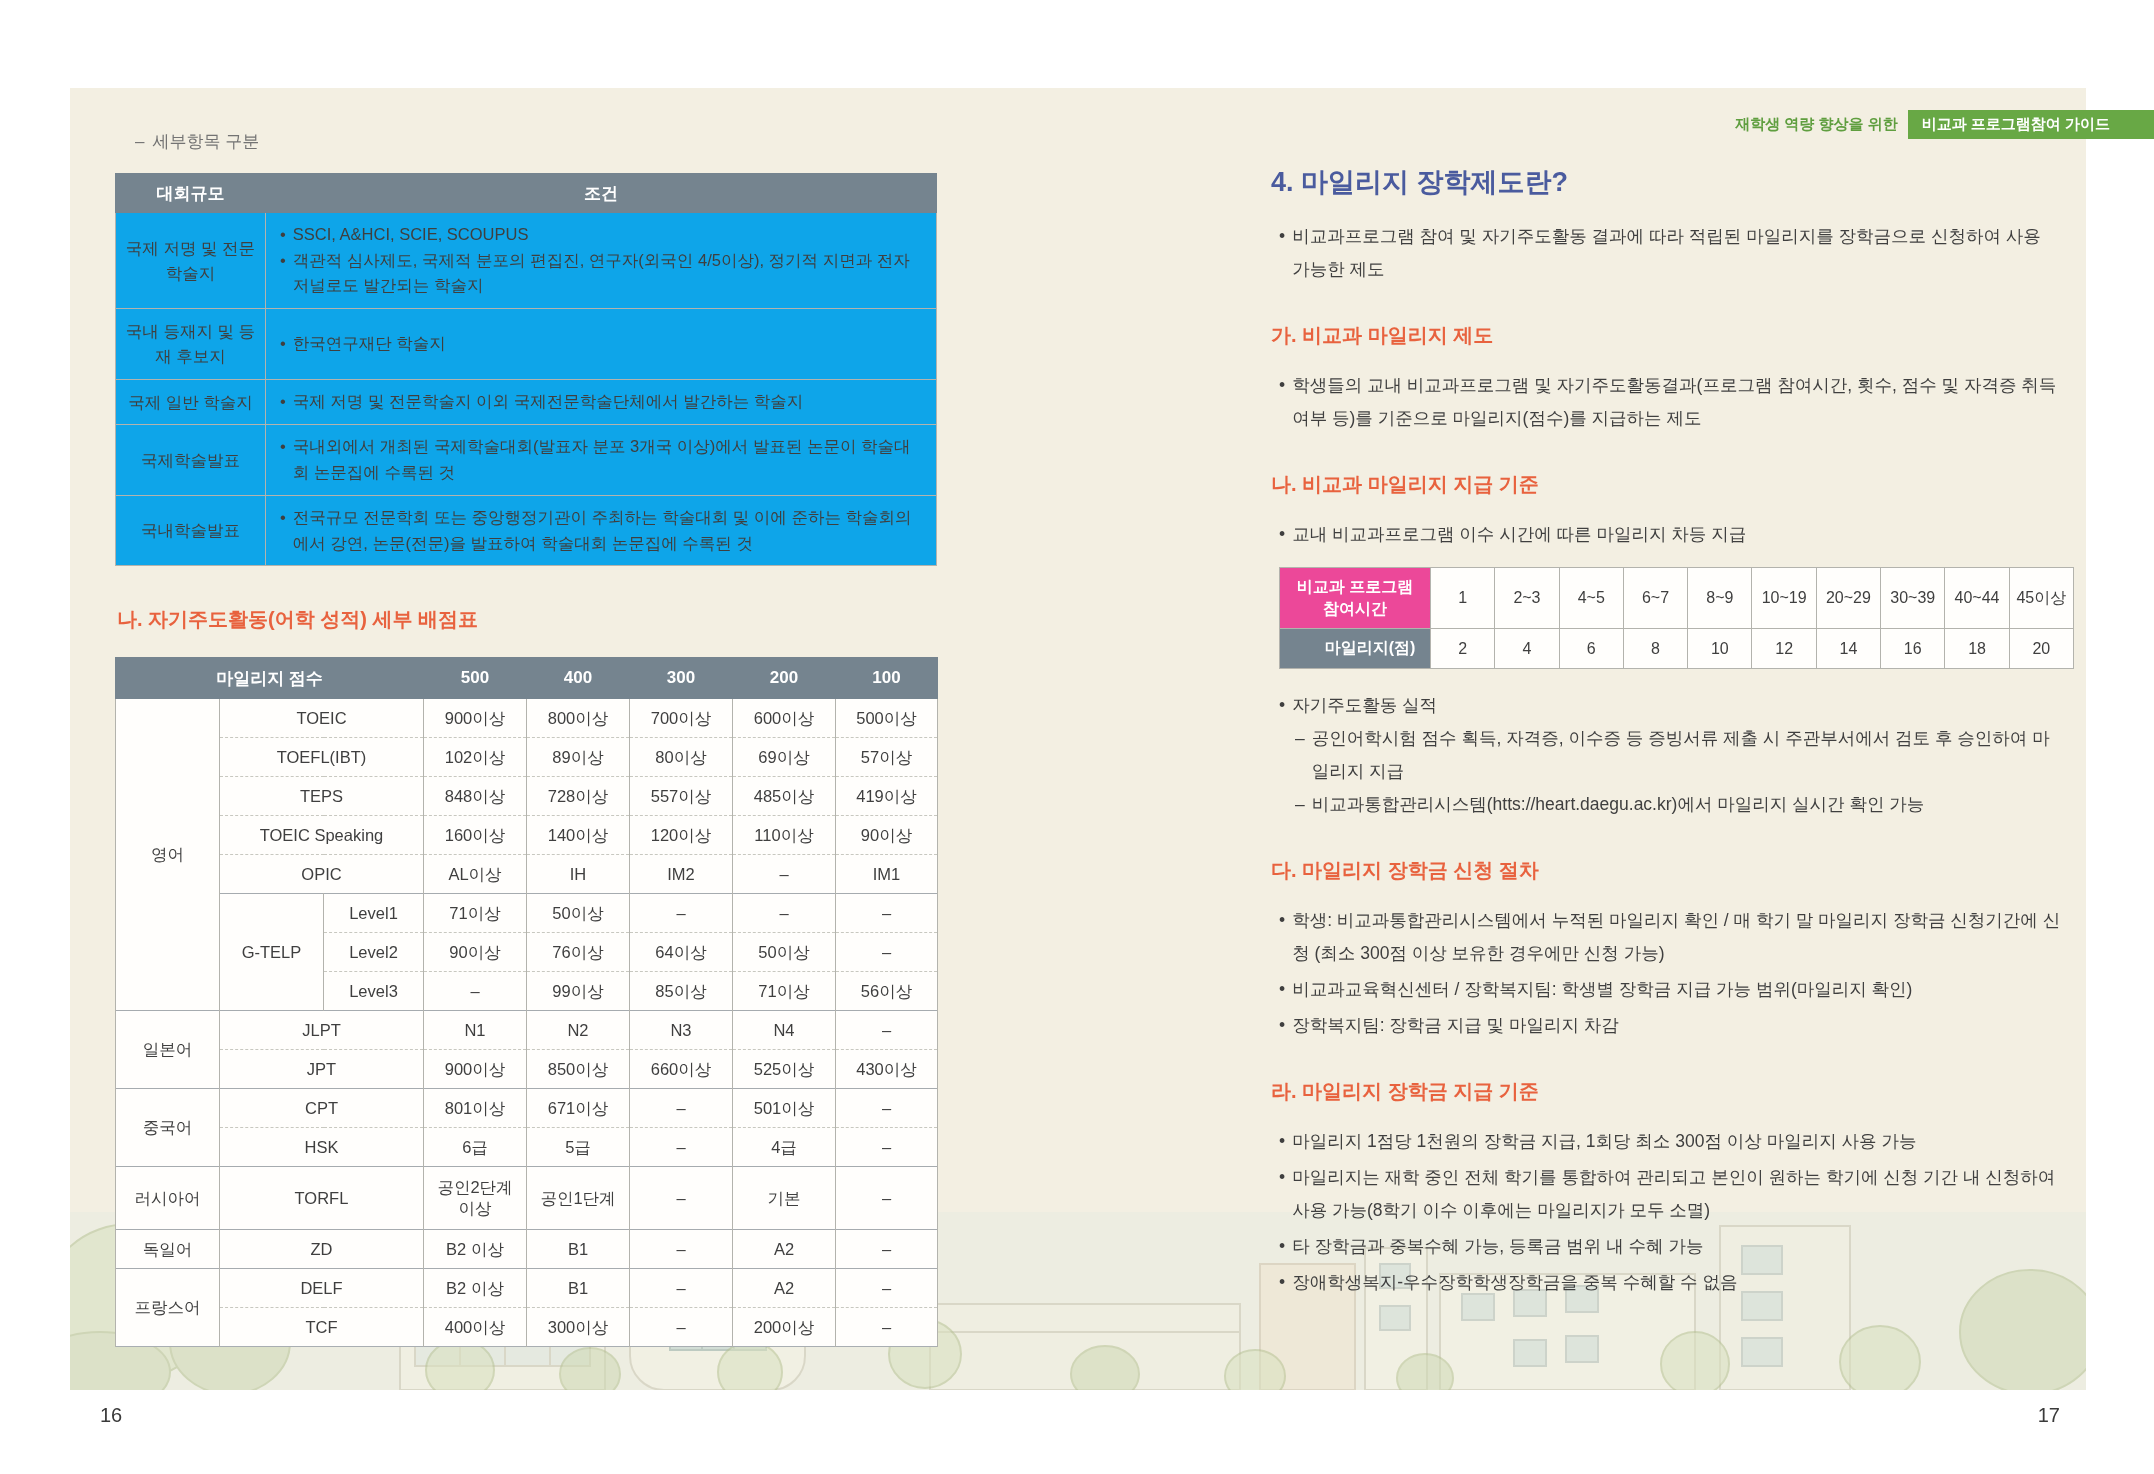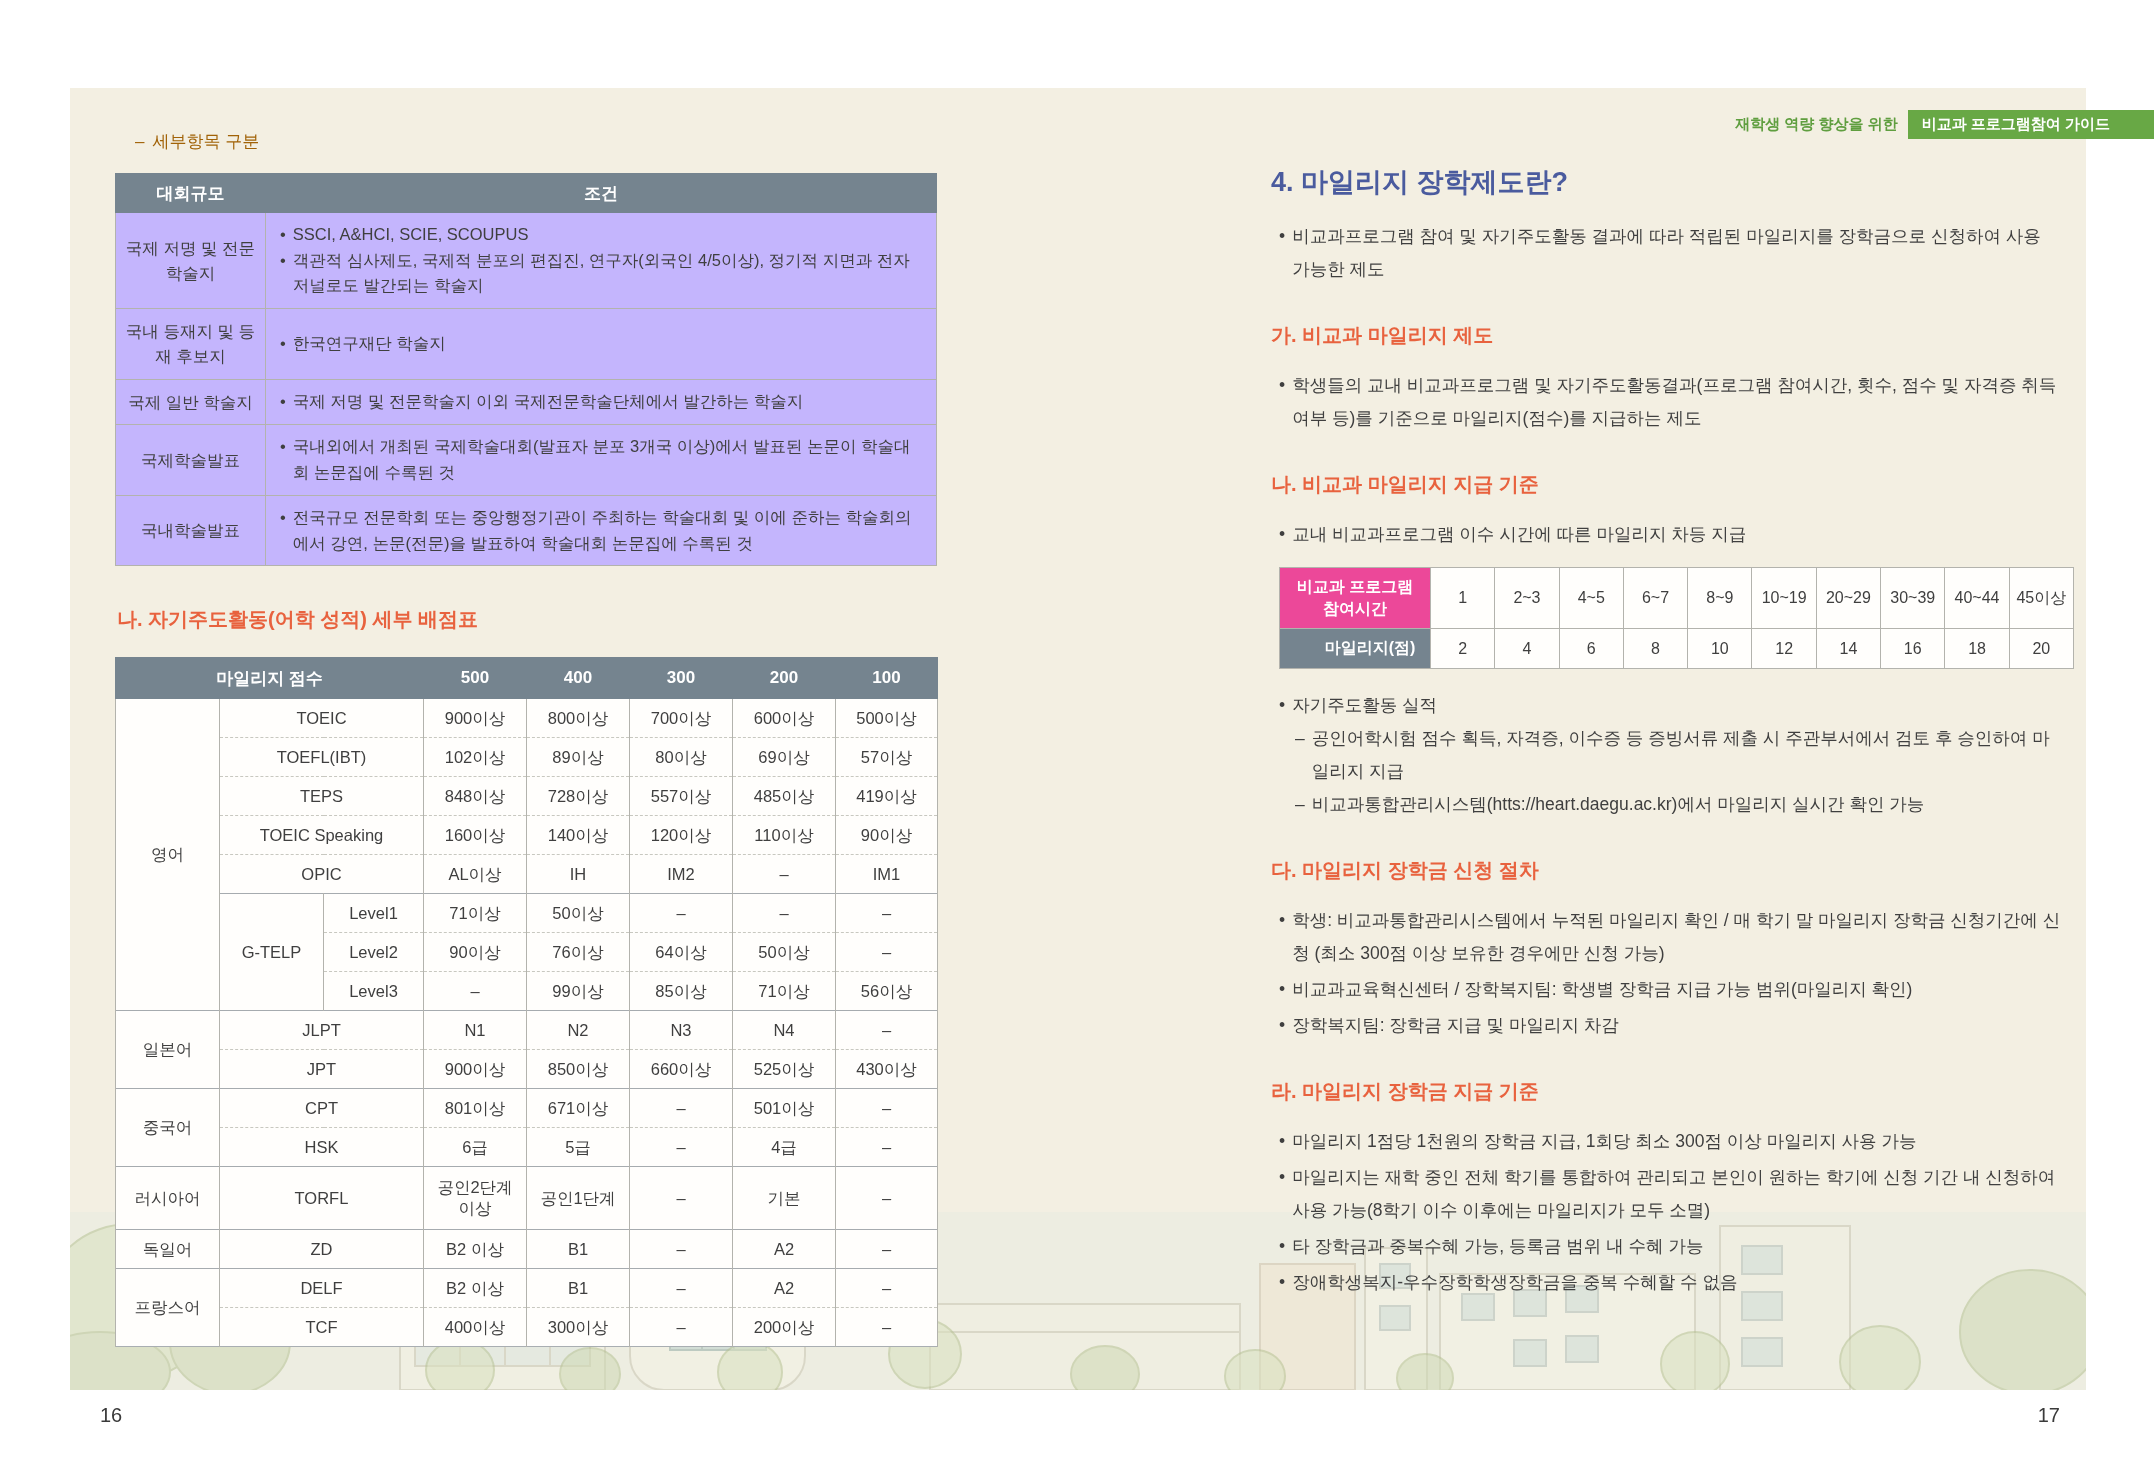--- a/index.html
+++ b/index.html
@@ -9,25 +9,25 @@
     font-family:"Liberation Sans", sans-serif;
   }
   .spread {
     position:absolute; left:70px; top:88px; width:2016px; height:1302px;
     background:#f3efe2; overflow:hidden;
   }
   .campus { position:absolute; left:0; bottom:0; width:2016px; height:178px; }
 
   
   .page-left { position:absolute; left:45px; top:26px; width:824px; }
-  .subitem-label { font-size:17px; margin:16px 0 20px 20px; color:#a16207; }
+  .subitem-label { font-size:17px; margin:16px 0 20px 20px; color:#737373; }
   .subitem-label .mk { margin-right:8px; }
 
   table { border-collapse:collapse; }
-  .t1 { width:822px; background:#c4b5fd; font-size:16.5px; }
+  .t1 { width:822px; background:#0ea5e9; font-size:16.5px; }
   .t1 thead th {
     background:#75848f; color:#ffffff; font-weight:bold; height:36px;
     font-size:17px; border:1px solid #75848f;
   }
   .t1 thead th + th { border-left:1px solid #97a2ab; }
   .t1 td { border:1px solid #b3b3ad; vertical-align:middle; }
   .t1 td.scope { text-align:center; padding:10px 6px; line-height:1.5; width:137px; }
   .t1 td.cond  { padding:9px 14px; }
   .t1 ul { margin:0; padding:0; list-style:none; }
   .t1 li { display:flex; line-height:1.56; }

